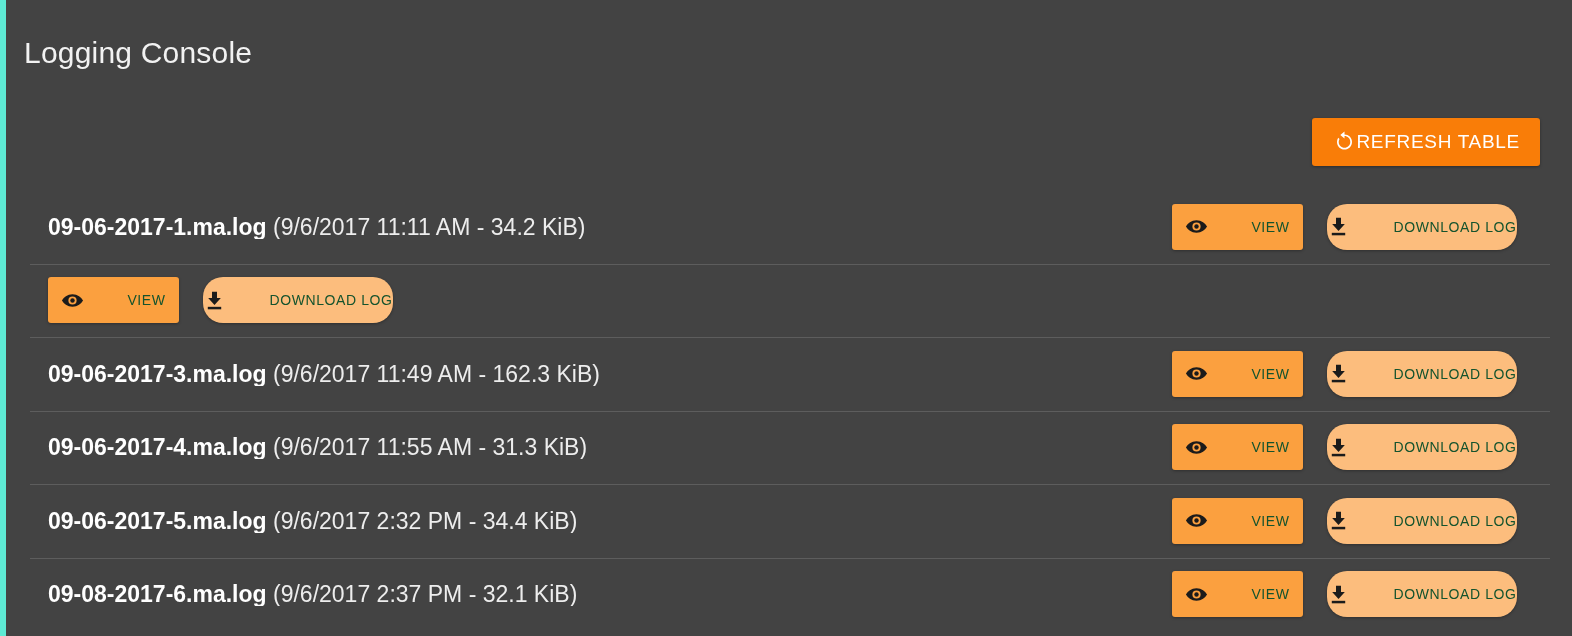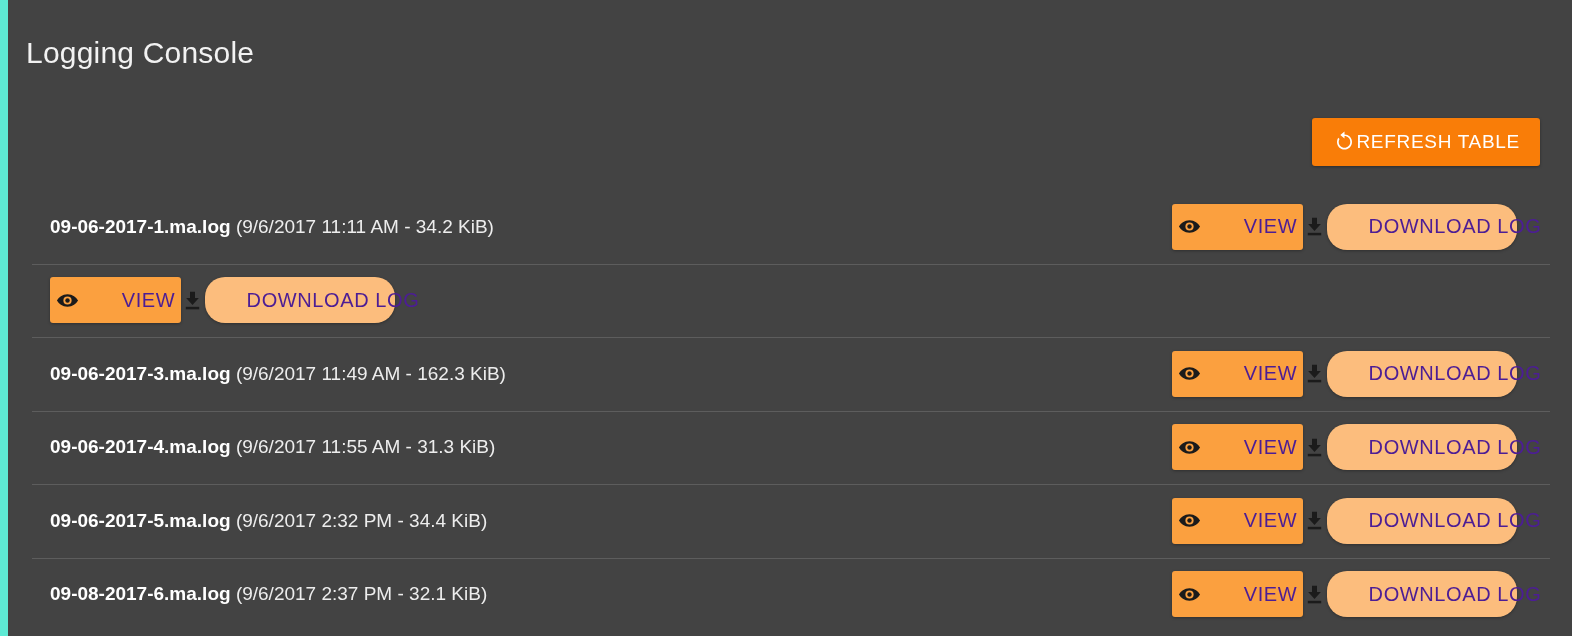--- a/index.html
+++ b/index.html
@@ -13,21 +13,21 @@
     font-family: "Liberation Sans", sans-serif;
     overflow: hidden;
   }
 
   .console-panel {
     position: relative;
     width: 1572px;
     height: 636px;
     background: #434343;
     box-sizing: border-box;
-    border-left: 8px solid #5eead4;
+    border-left: 6px solid #5eead4;
   }
 
   .panel-title {
     position: absolute;
     left: 18px;
     top: 34px;
     font-size: 30px;
     font-weight: 400;
     color: #f2f2f2;
     letter-spacing: 0.2px;
@@ -92,21 +92,21 @@
     position: absolute;
     left: 24px;
     right: 22px;
     top: 0;
     height: 1px;
     background: #5d5d5d;
   }
 
   .row-text {
     flex: 1 1 auto;
-    font-size: 19px;
+    font-size: 23px;
     color: #f0f0f0;
     white-space: nowrap;
     overflow: hidden;
     line-height: 24px;
   }
   .row-filename {
     font-weight: bold;
     color: #ffffff;
   }
   .row-meta {
@@ -138,22 +138,22 @@
   .view-btn {
     background: #fba03f;
     width: 131px;
   }
   .download-btn {
     background: #fcbd7d;
     width: 190px;
     border-radius: 20px;
   }
   .act-btn .btn-label {
-    font-size: 20px;
-    color: #4c1d95;
+    font-size: 14px;
+    color: #14532d;
     letter-spacing: 0.6px;
     white-space: nowrap;
     margin-left: 32px;
   }
   .eye-icon, .download-icon {
     width: 23px;
     height: 23px;
     display: inline-block;
     flex: 0 0 auto;
   }

